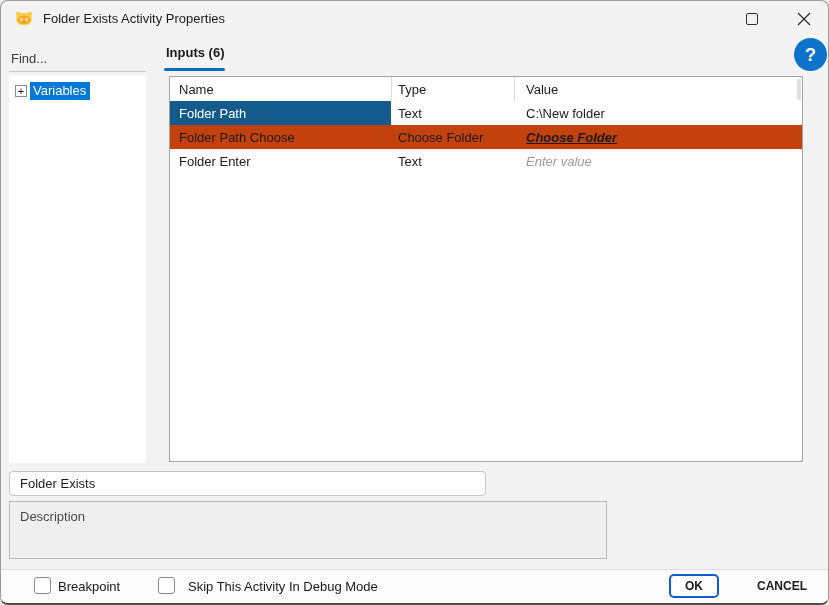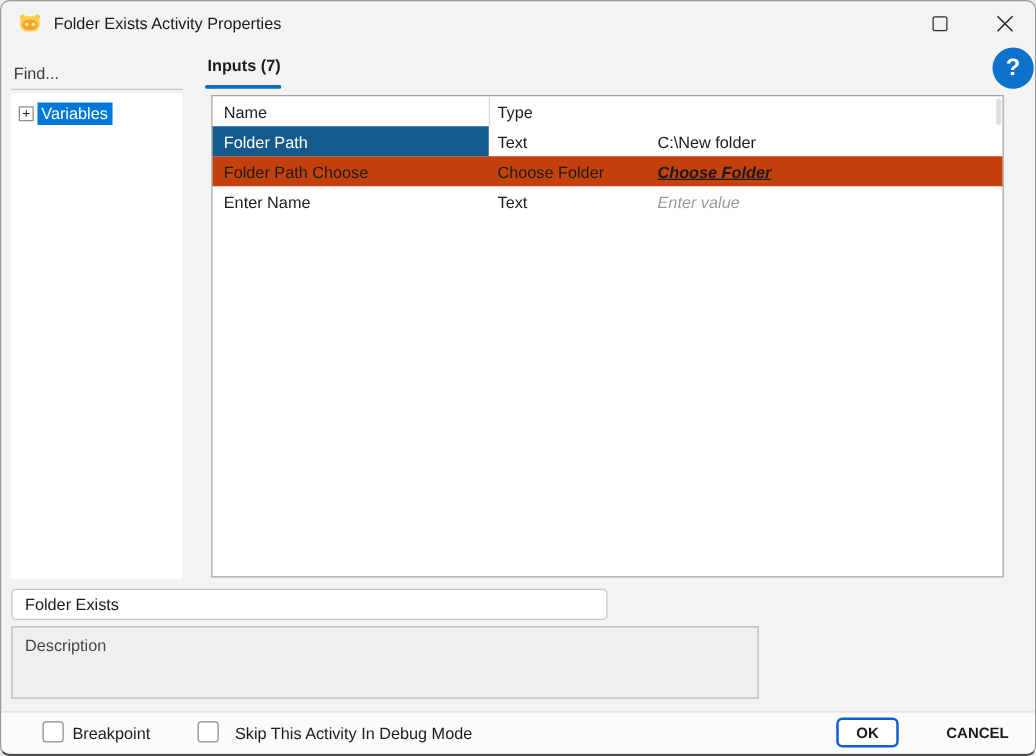--- a/index.html
+++ b/index.html
@@ -102,42 +102,43 @@
 
   <input class="find-input" placeholder="Find..." style="">
   <div class="find-rule"></div>
   <div class="tree">
     <div class="tree-row">
       <span class="expander">+</span>
       <span class="tree-label">Variables</span>
     </div>
   </div>
 
-  <div class="tab">Inputs (7)</div>
+  <div class="tab">Inputs (6)</div>
   <div class="tab-underline"></div>
 
   <div class="grid">
     <div class="g-header">
       <div class="c c-name">Name</div>
       <div class="c c-type">Type</div>
+      <div class="c c-value">Value</div>
     </div>
     <div class="g-row">
       <div class="c c-name cell-selected">Folder Path</div>
       <div class="c c-type">Text</div>
       <div class="c c-value">C:\New folder</div>
     </div>
     <div class="g-row row-alt">
       <div class="c c-name">Folder Path Choose</div>
       <div class="c c-type">Choose Folder</div>
       <div class="c c-value">
         <span class="value-link">Choose Folder</span>
       </div>
     </div>
     <div class="g-row">
-      <div class="c c-name">Enter Name</div>
+      <div class="c c-name">Folder Enter</div>
       <div class="c c-type">Text</div>
       <div class="c c-value">
         <span class="value-placeholder">Enter value</span>
       </div>
     </div>
     <div class="scroll-thumb"></div>
   </div>
 
   <input class="name-input" value="Folder Exists" style="">
   <textarea class="desc-input" placeholder="Description" style=""></textarea>

